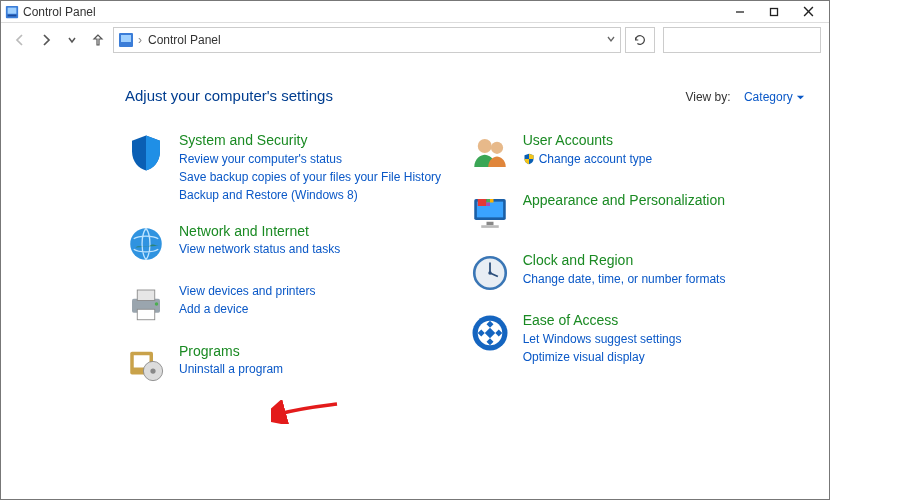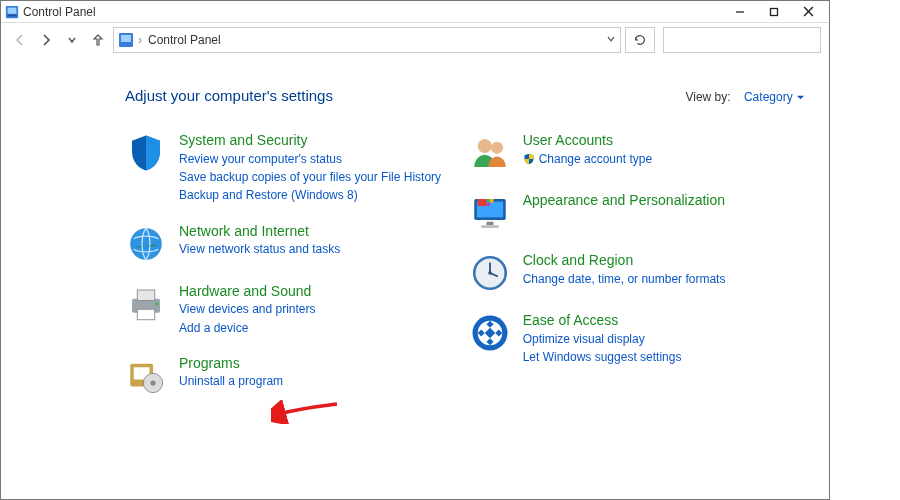--- a/index.html
+++ b/index.html
@@ -206,21 +206,20 @@
         </div>
 
         <div class="category">
           <svg class="cat-icon" viewBox="0 0 48 48">
             <rect x="8" y="18" width="32" height="16" rx="2" fill="#9aa5ae"></rect>
             <rect x="14" y="8" width="20" height="12" fill="#e6e6e6" stroke="#888"></rect>
             <rect x="14" y="30" width="20" height="12" fill="#fff" stroke="#888"></rect>
             <circle cx="36" cy="24" r="2" fill="#4caf50"></circle>
           </svg>
           <div class="cat-body">
-            <a class="cat-title">Hardware and Sound</a>
             <a class="cat-link">View devices and printers</a>
             <a class="cat-link">Add a device</a>
           </div>
         </div>
 
         <div class="category">
           <svg class="cat-icon" viewBox="0 0 48 48">
             <rect x="6" y="10" width="26" height="26" rx="2" fill="#c9a24a"></rect>
             <rect x="10" y="14" width="18" height="14" fill="#fff"></rect>
             <circle cx="32" cy="32" r="11" fill="#dcdcdc" stroke="#888"></circle>
@@ -286,22 +285,22 @@
 
         <div class="category">
           <svg class="cat-icon" viewBox="0 0 48 48">
             <circle cx="24" cy="24" r="20" fill="#1565c0"></circle>
             <circle cx="24" cy="24" r="14" fill="#fff"></circle>
             <path d="M24 18 L30 24 L24 30 L18 24 Z" fill="#1565c0"></path>
             <path d="M24 10 L28 14 L24 18 L20 14 Z M38 24 L34 28 L30 24 L34 20 Z M24 38 L20 34 L24 30 L28 34 Z M10 24 L14 20 L18 24 L14 28 Z" fill="#1565c0"></path>
           </svg>
           <div class="cat-body">
             <a class="cat-title">Ease of Access</a>
+            <a class="cat-link">Let Windows suggest settings</a>
             <a class="cat-link">Optimize visual display</a>
-            <a class="cat-link">Let Windows suggest settings</a>
           </div>
         </div>
       </div>
     </div>
 
     <svg class="arrow-annot" viewBox="0 0 70 24">
       <defs>
         <marker id="ah" markerWidth="8" markerHeight="8" refX="2" refY="4" orient="auto">
           <path d="M0 0 L8 4 L0 8 Z" fill="#e31b1b"></path>
         </marker>

